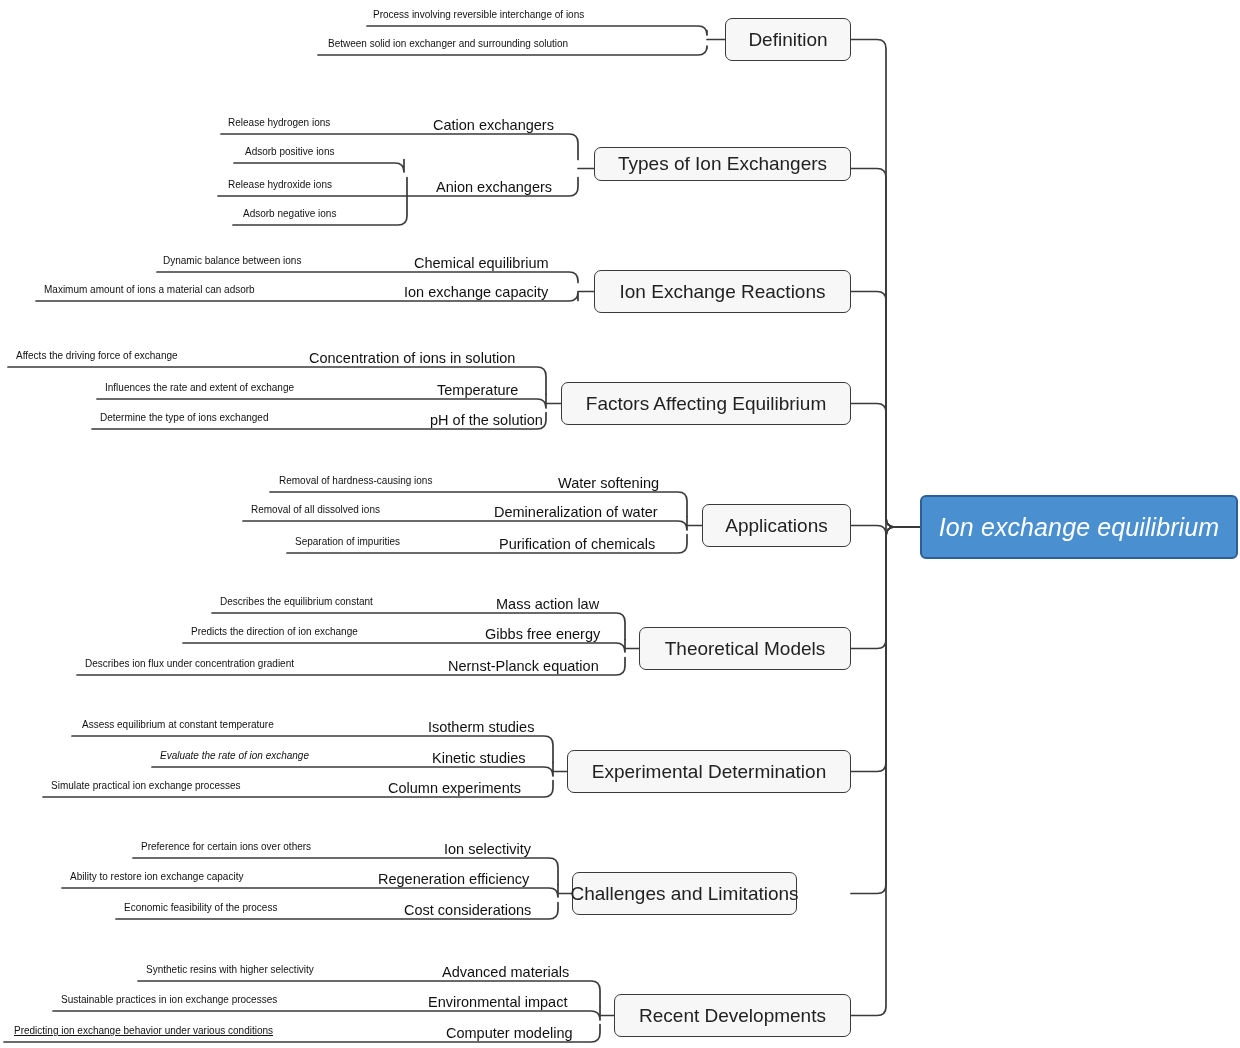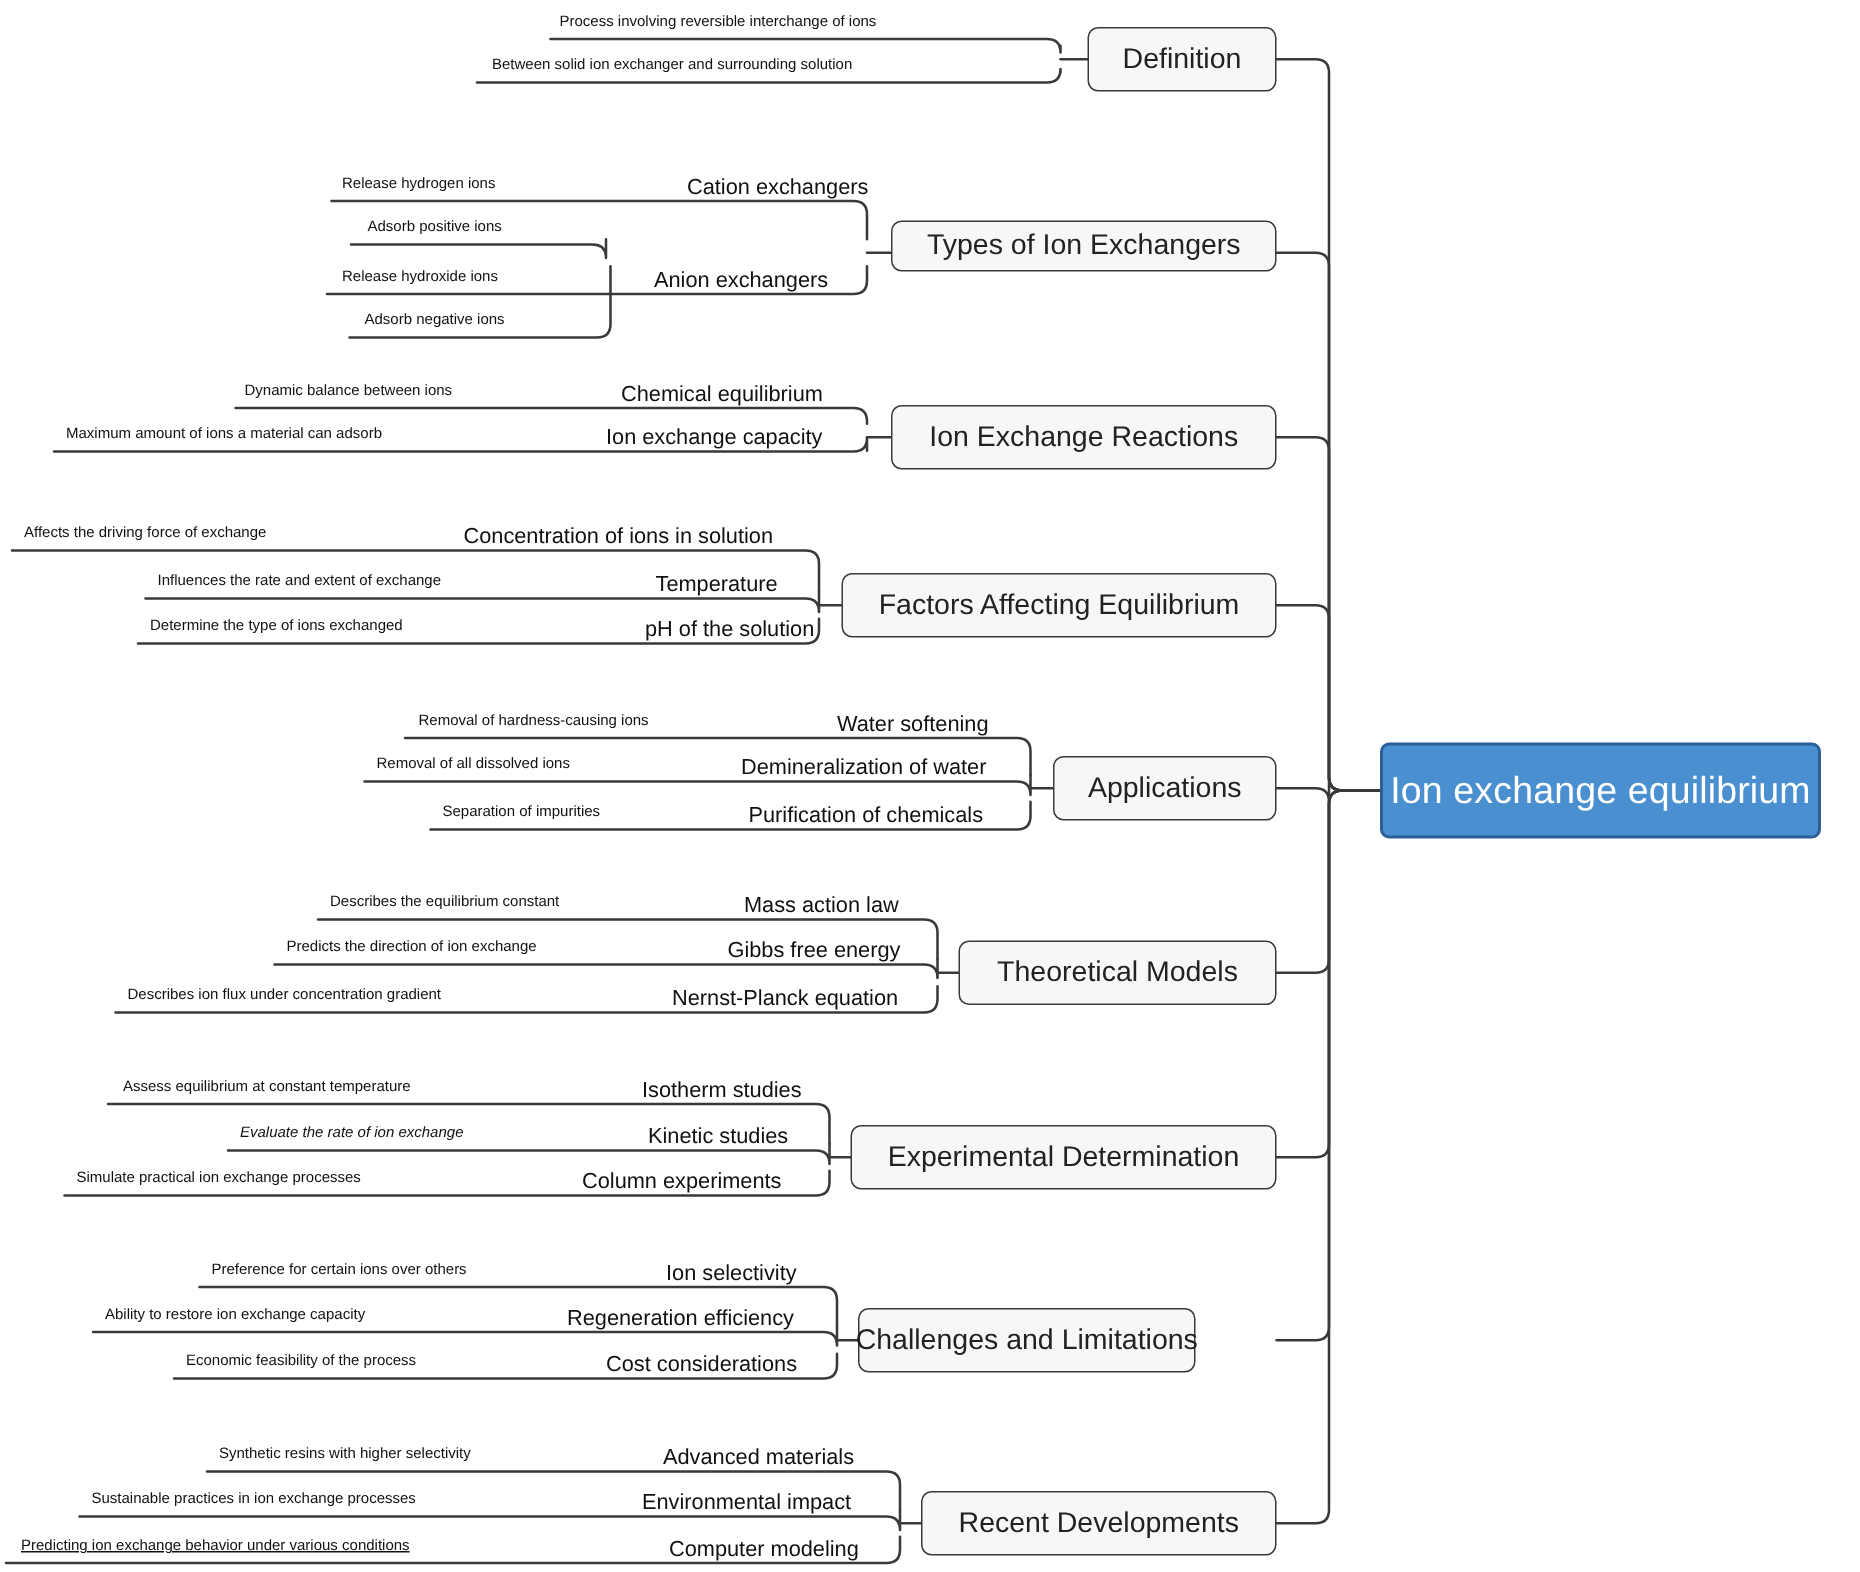--- a/index.html
+++ b/index.html
@@ -109,21 +109,21 @@
       <path d="M 572 893.5 L 558 893.5" fill="none" stroke="#3a3a3a" stroke-width="1.7" stroke-linecap="round" stroke-linejoin="round"></path>
       <path d="M 133 858 L 549 858 Q 558 858 558 867 L 558 884.5" fill="none" stroke="#3a3a3a" stroke-width="1.7" stroke-linecap="round" stroke-linejoin="round"></path>
       <path d="M 62 888 L 549 888 Q 558 888 558 897 L 558 884.5" fill="none" stroke="#3a3a3a" stroke-width="1.7" stroke-linecap="round" stroke-linejoin="round"></path>
       <path d="M 116 919 L 549 919 Q 558 919 558 910 L 558 902.5" fill="none" stroke="#3a3a3a" stroke-width="1.7" stroke-linecap="round" stroke-linejoin="round"></path>
       <path d="M 614 1015.5 L 600 1015.5" fill="none" stroke="#3a3a3a" stroke-width="1.7" stroke-linecap="round" stroke-linejoin="round"></path>
       <path d="M 138 981 L 591 981 Q 600 981 600 990 L 600 1006.5" fill="none" stroke="#3a3a3a" stroke-width="1.7" stroke-linecap="round" stroke-linejoin="round"></path>
       <path d="M 53 1011 L 591 1011 Q 600 1011 600 1020 L 600 1006.5" fill="none" stroke="#3a3a3a" stroke-width="1.7" stroke-linecap="round" stroke-linejoin="round"></path>
       <path d="M 4 1042 L 591 1042 Q 600 1042 600 1033 L 600 1024.5" fill="none" stroke="#3a3a3a" stroke-width="1.7" stroke-linecap="round" stroke-linejoin="round"></path>
     </svg>
   <div id="nodes-layer">
-      <div class="node root-node" style="left: 920px; top: 495px; width: 294px; height: 64px;">
+      <div class="node root-node" style="left: 920px; top: 495px; width: 318px; height: 64px; font-style: italic;">
         <span>Ion exchange equilibrium</span>
       </div>
       <div class="node branch-node" style="left: 725px; top: 18px; width: 126px; height: 43px;">
         <span>Definition</span>
       </div>
       <div class="node branch-node" style="left: 594px; top: 147px; width: 257px; height: 34px;">
         <span>Types of Ion Exchangers</span>
       </div>
       <div class="node branch-node" style="left: 594px; top: 270px; width: 257px; height: 43px;">
         <span>Ion Exchange Reactions</span>
@@ -142,21 +142,21 @@
       </div>
       <div class="node branch-node" style="left: 572px; top: 872px; width: 225px; height: 43px;">
         <span>Challenges and Limitations</span>
       </div>
       <div class="node branch-node" style="left: 614px; top: 994px; width: 237px; height: 43px;">
         <span>Recent Developments</span>
       </div>
       <div class="wire-label leaf" style="left: 373px; top: 10px;">Process involving reversible interchange of ions</div>
       <div class="wire-label leaf" style="left: 328px; top: 39px;">Between solid ion exchanger and surrounding solution</div>
       <div class="wire-label leaf" style="left: 228px; top: 118px;">Release hydrogen ions</div>
-      <div class="wire-label sub" style="left: 433px; top: 118px; margin-left: 25px;">Cation exchangers</div>
+      <div class="wire-label sub" style="left: 433px; top: 118px;">Cation exchangers</div>
       <div class="wire-label leaf" style="left: 245px; top: 147px;">Adsorb positive ions</div>
       <div class="wire-label leaf" style="left: 228px; top: 180px;">Release hydroxide ions</div>
       <div class="wire-label sub" style="left: 436px; top: 180px;">Anion exchangers</div>
       <div class="wire-label leaf" style="left: 243px; top: 209px;">Adsorb negative ions</div>
       <div class="wire-label leaf" style="left: 163px; top: 256px;">Dynamic balance between ions</div>
       <div class="wire-label sub" style="left: 414px; top: 256px;">Chemical equilibrium</div>
       <div class="wire-label leaf" style="left: 44px; top: 285px;">Maximum amount of ions a material can adsorb</div>
       <div class="wire-label sub" style="left: 404px; top: 285px;">Ion exchange capacity</div>
       <div class="wire-label leaf" style="left: 16px; top: 351px;">Affects the driving force of exchange</div>
       <div class="wire-label sub" style="left: 309px; top: 351px;">Concentration of ions in solution</div>

